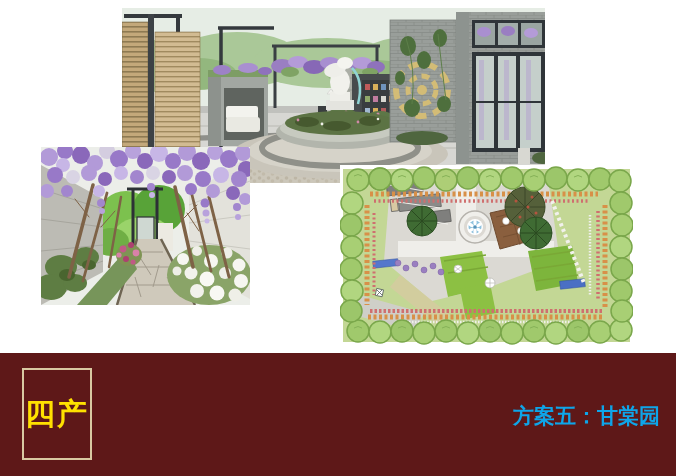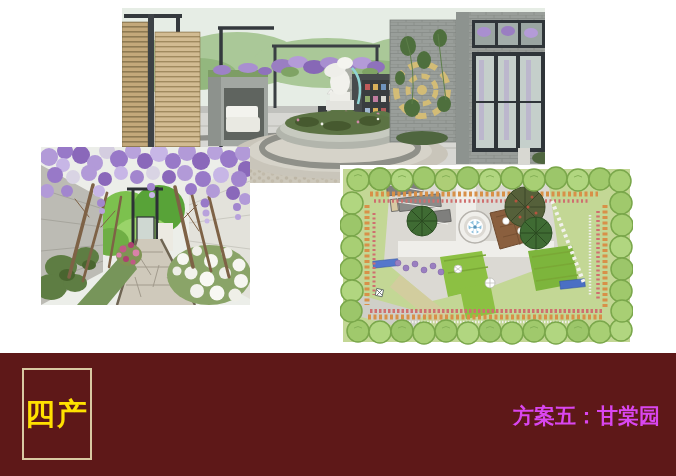--- a/index.html
+++ b/index.html
@@ -24,21 +24,21 @@
     display:flex;flex-direction:column;align-items:center;justify-content:center;
   }
   .banner-box .zh{
     font-family:"Liberation Serif","DejaVu Serif",serif;
     font-weight:bold;font-size:30px;line-height:40px;color:#FFE100;
     letter-spacing:2px;white-space:nowrap;
   }
   .banner-title{
     position:absolute;right:16px;top:49px;
     font-family:"Liberation Serif","DejaVu Serif",serif;
-    font-weight:bold;font-size:21px;color:#d946ef;white-space:nowrap;
+    font-weight:bold;font-size:21px;color:#0ea5e9;white-space:nowrap;
   }
 </style>
 </head>
 <body>
 
 <div class="slide">
 
   <div class="fig fig-top">
     <svg viewBox="0 0 423 175" preserveAspectRatio="none">
       <defs>

